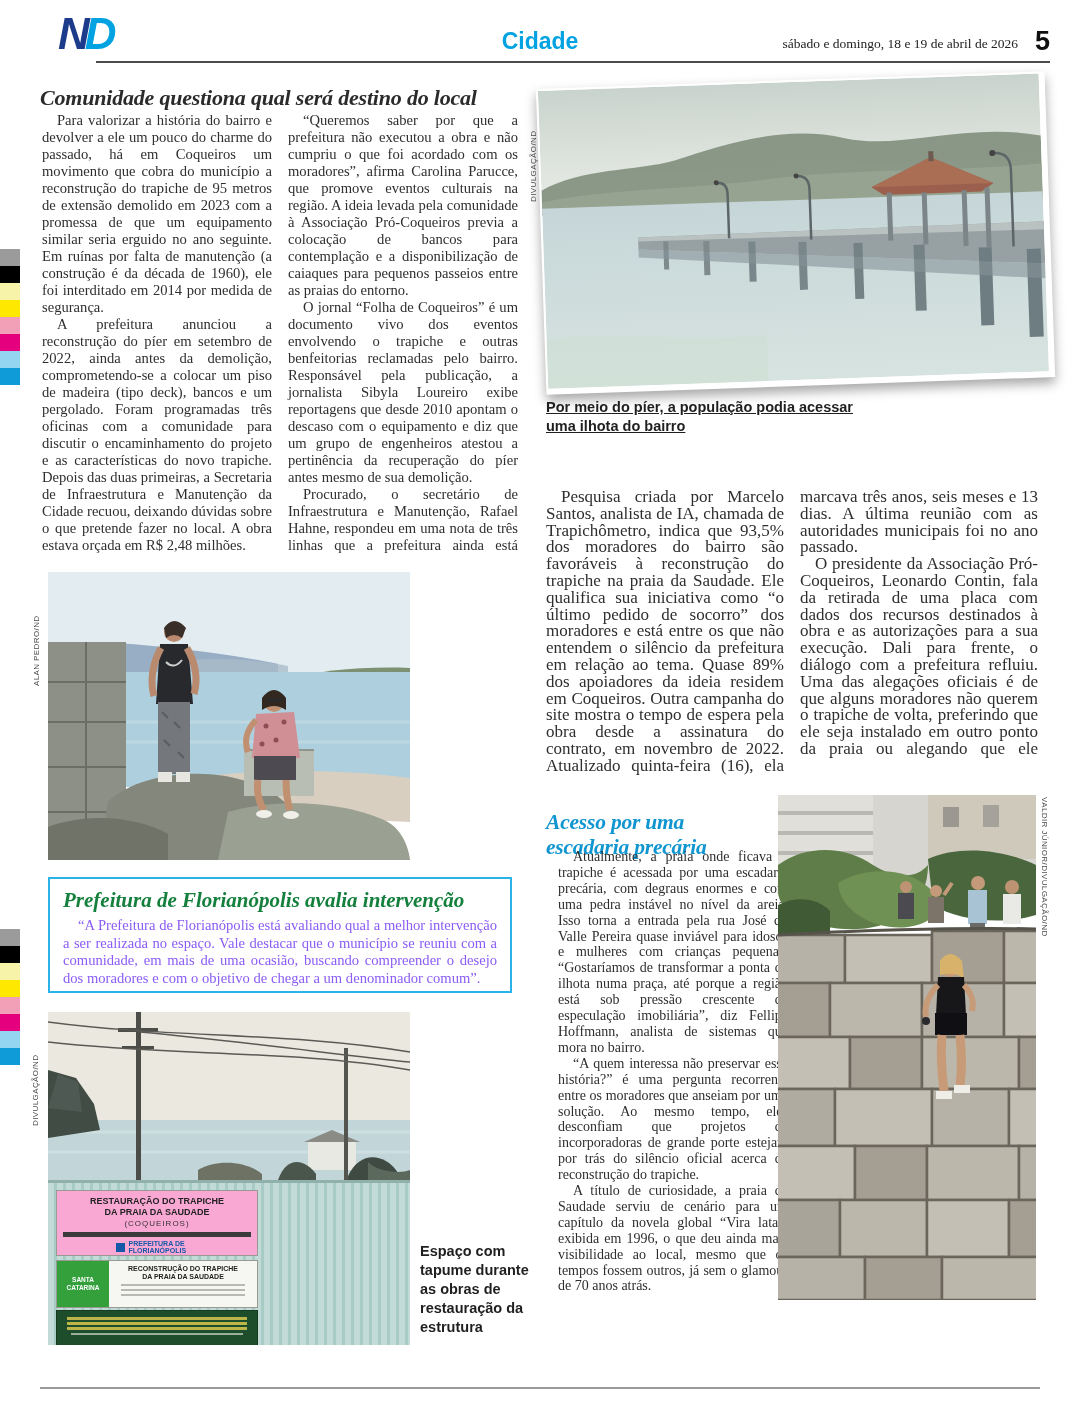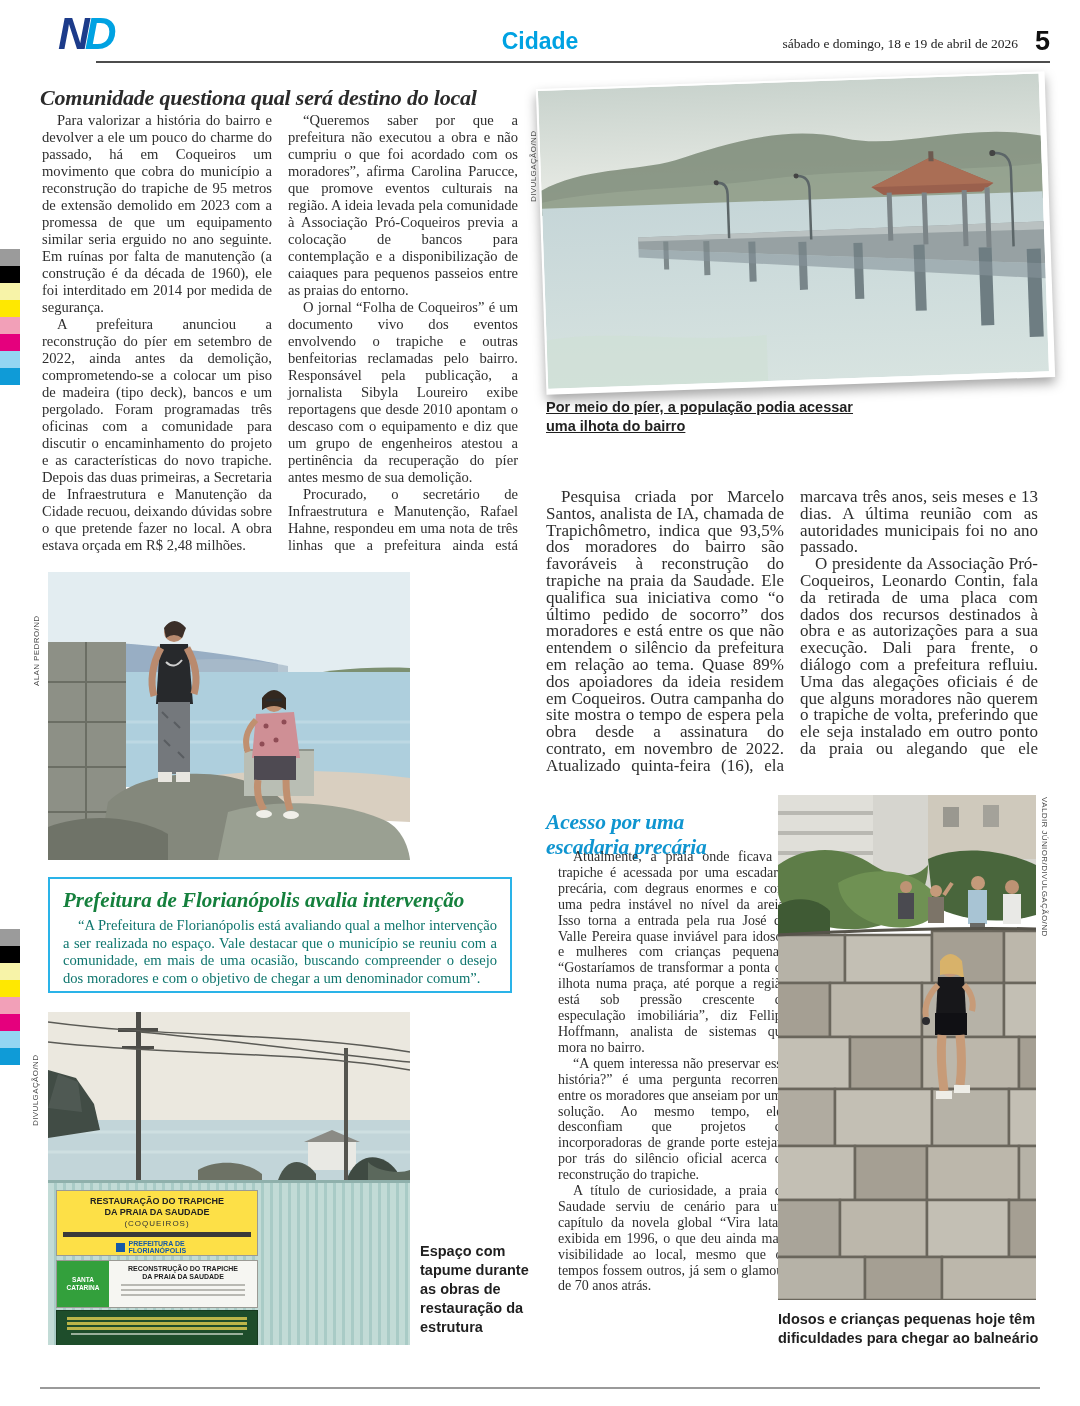--- a/index.html
+++ b/index.html
@@ -33,42 +33,42 @@
   .drugs-headline{left:546px;top:453px;width:500px;font-size:21.5px;}
   .drugs-cols{left:546px;top:489px;width:492px;height:293px;font-size:17px;line-height:16.8px;}
 
   .access-headline{left:546px;top:792px;width:200px;font-size:21.5px;color:#0f95d0;line-height:25px;}
   .access-col{left:546px;top:849px;width:230px;height:498px;font-size:14px;line-height:15.9px;margin-left:12px;}
 
   
   .blue-box{position:absolute;left:48px;top:877px;width:434px;height:94px;border:2px solid #2ab3e8;
             padding:9px 13px;}
   .blue-box h3{margin:0 0 4px 0;font-size:21px;font-weight:bold;font-style:italic;color:#15803d;}
-  .blue-box p{margin:0;font-size:14.6px;line-height:17.6px;text-align:justify;text-indent:15px;color:#0f766e;}
+  .blue-box p{margin:0;font-size:14.6px;line-height:17.6px;text-align:justify;text-indent:15px;color:#8b5cf6;}
 
   
   .caption{position:absolute;font-family:"Liberation Sans",sans-serif;font-weight:bold;
            font-size:14.5px;line-height:19px;color:#1f1f1f;}
   .credit{position:absolute;font-family:"Liberation Sans",sans-serif;font-size:8px;color:#4a4a4a;
           letter-spacing:0.4px;white-space:nowrap;}
   .credit-left{writing-mode:vertical-rl;transform:rotate(180deg);}
   .credit-right{writing-mode:vertical-rl;}
 
   
   .figure{position:absolute;overflow:hidden;}
   .figure svg{display:block;}
   .pier-wrap{position:absolute;left:541px;top:80px;width:505px;height:302px;
              transform:rotate(-2deg);transform-origin:50% 50%;background:#fff;padding:2px;
              box-shadow:0 6px 12px rgba(0,0,0,0.35);}
 
   
   .tp-fence{position:absolute;left:0;top:168px;width:362px;height:165px;
             background:repeating-linear-gradient(90deg,#c2dbd6 0 6px,#a9cbc6 6px 9px);
             border-top:3px solid #8fb0ab;}
-  .tp-sign1{position:absolute;left:8px;top:178px;width:200px;height:64px;background:#fde047;
+  .tp-sign1{position:absolute;left:8px;top:178px;width:200px;height:64px;background:#f9a8d4;
             border:1px solid #9a9a94;text-align:center;font-family:"Liberation Sans",sans-serif;}
   .tp-sign1 .l1{font-weight:bold;font-size:9px;line-height:11px;color:#222;margin-top:5px;}
   .tp-sign1 .l3{font-size:8px;color:#333;letter-spacing:1px;margin-top:1px;}
   .tp-sign1 .bar{height:5px;background:#3a3a3a;margin:4px 6px 3px 6px;}
   .tp-orgrow{display:flex;align-items:center;justify-content:center;gap:4px;}
   .tp-orglogo{width:9px;height:9px;background:#1458a8;}
   .tp-orgtext{font-weight:bold;font-size:7px;color:#1458a8;text-align:left;line-height:7px;width:70px;}
   .tp-sign2{position:absolute;left:8px;top:248px;width:200px;height:46px;background:#f6f6f2;
             border:1px solid #9a9a94;display:flex;font-family:"Liberation Sans",sans-serif;}
   .tp-sign2 .green{width:52px;background:#33a03c;color:#fff;font-weight:bold;font-size:6.5px;
@@ -381,16 +381,15 @@
         <circle cx="148" cy="226" r="4" fill="#2a2a2e"></circle>
         <rect x="157" y="218" width="32" height="22" fill="#101014"></rect>
         <path d="M164,240 C162,262 164,280 166,296" stroke="#c79b78" stroke-width="9" fill="none"></path>
         <path d="M182,240 C184,260 184,276 182,290" stroke="#c79b78" stroke-width="9" fill="none"></path>
         <rect x="158" y="296" width="16" height="8" fill="#eeede7"></rect>
         <rect x="176" y="290" width="16" height="8" fill="#eeede7"></rect>
       </g>
     </svg>
   </div>
   <div class="credit credit-right" style="left:1040px;top:797px;height:210px;">VALDIR JÚNIOR/DIVULGAÇÃO/ND</div>
-  <div class="caption" style="left:778px;top:1310px;width:280px;">Idosos e crianças pequenas hoje têm dificuldades para chegar ao balneário</div>
 
   <div class="bottom-rule"></div>
 </div>
 
 </body></html>

